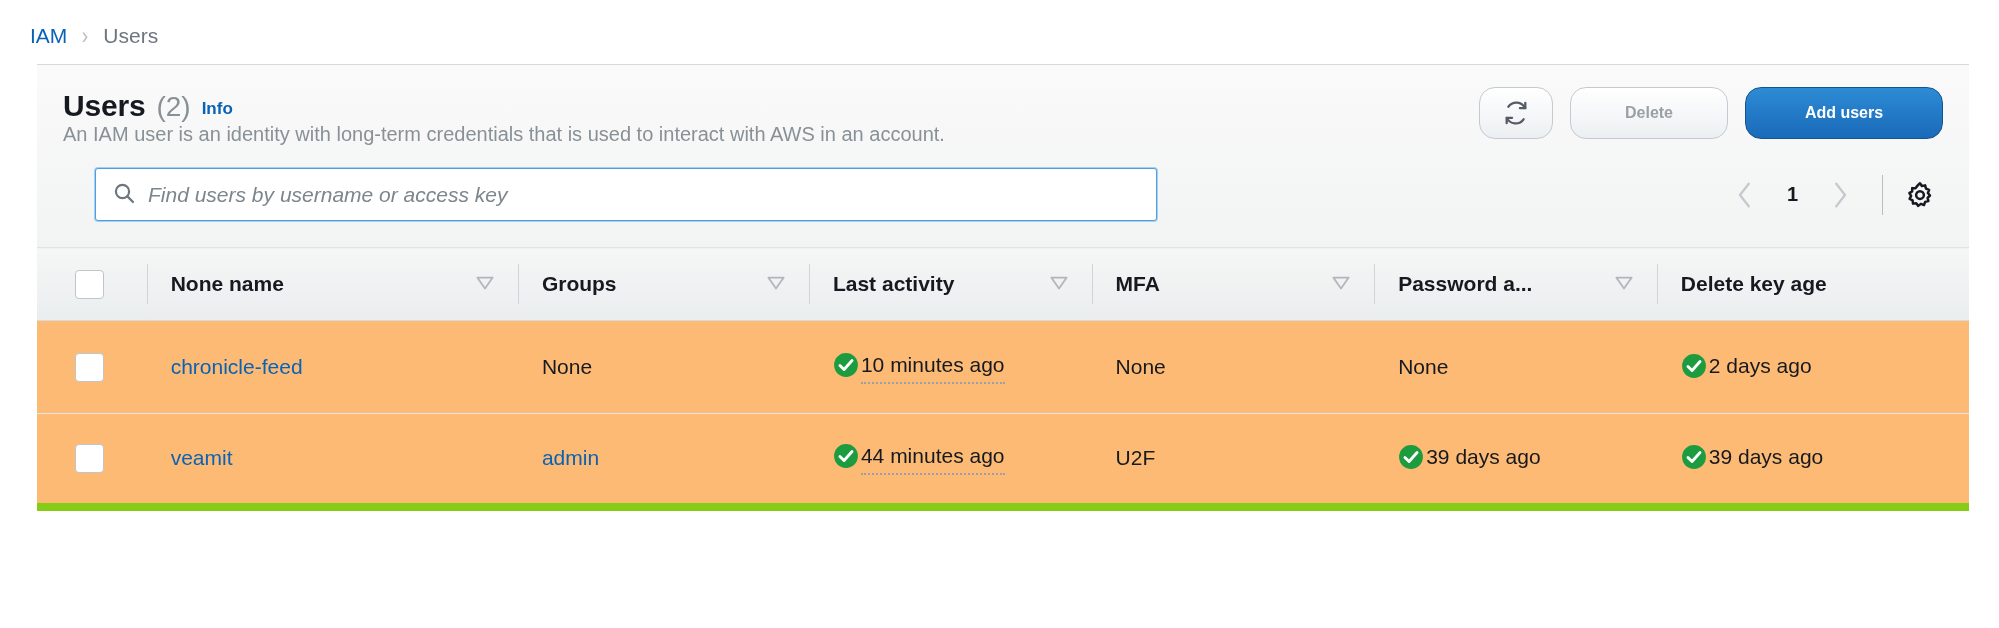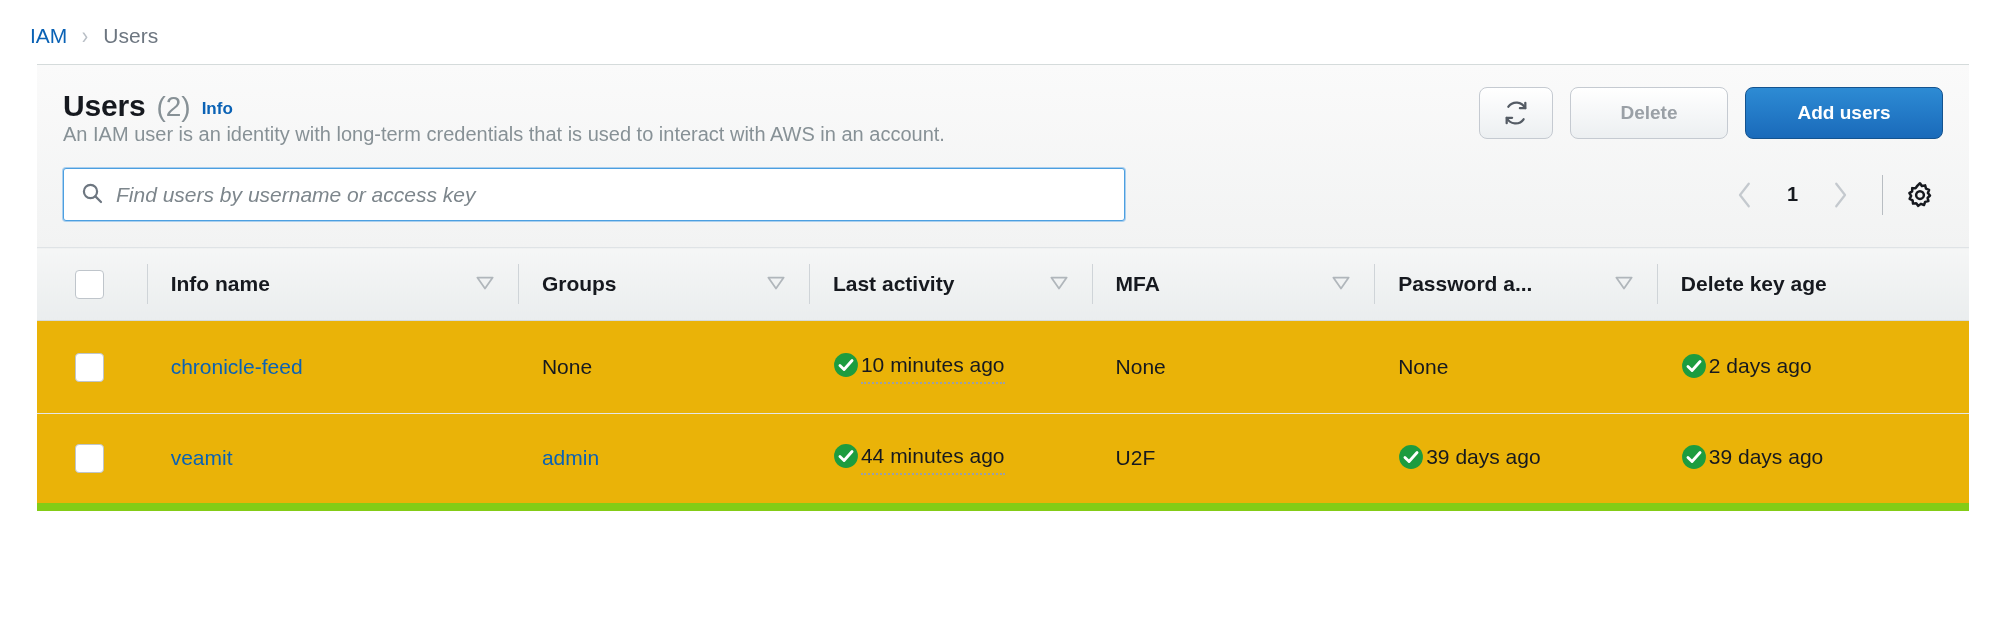--- a/index.html
+++ b/index.html
@@ -77,22 +77,22 @@
   }
 
   
   .actions {
     display: flex;
     align-items: center;
     gap: 17px;
     padding-top: 2px;
   }
   .btn {
-    border-radius: 8px;
-    font-size: 19px;
+    border-radius: 16px;
+    font-size: 16px;
     font-weight: bold;
     font-family: "Liberation Sans", sans-serif;
     cursor: pointer;
     display: flex;
     align-items: center;
     justify-content: center;
     height: 52px;
   }
   .btn-icon {
     width: 74px;
@@ -119,20 +119,21 @@
   
   .search-row {
     display: flex;
     align-items: center;
     padding: 22px 0 26px 0;
   }
   .search-wrap {
     position: relative;
     flex: 0 0 1062px;
     width: 1062px;
+    margin-left: 32px;
   }
   .search-box {
     width: 100%;
     height: 53px;
     border: 1px solid #4c9fe0;
     border-radius: 3px;
     background: #ffffff;
     box-shadow: 0 0 0 1px #aacfee;
     display: flex;
     align-items: center;
@@ -212,21 +213,21 @@
     cursor: pointer;
     display: block;
   }
   .tbl tbody td {
     border-bottom: 1px solid #e4e7e9;
     height: 93px;
     font-size: 21px;
     color: #16191f;
     padding: 0 0 0 24px;
     vertical-align: middle;
-    background: #eab308;
+    background: #fdba74;
   }
   .tbl tbody tr:last-child td { border-bottom: 8px solid #84cc16; }
   .cell-link { color: #0a62b5; text-decoration: none; cursor: pointer; }
   .status {
     display: inline-flex;
     align-items: flex-start;
     gap: 2px;
     line-height: 1.42;
   }
   .status-ico { width: 26px; height: 26px; flex: 0 0 26px; margin-top: 2px; }
@@ -330,21 +331,21 @@
     </colgroup>
     <thead>
       <tr>
         <th class="cb-col">
           <span class="cb-wrap">
             <span class="cbox"></span>
           </span>
         </th>
         <th class="th-sep">
           <div class="th-inner">
-            <span>Info name</span>
+            <span>None name</span>
             <span>
               <svg class="sort-tri" viewBox="0 0 20 20" fill="none" stroke="#b0b6bb" stroke-width="1.6" stroke-linejoin="round">
                 <polygon points="3,6 17,6 10,16"></polygon>
               </svg>
             </span>
           </div>
         </th>
         <th class="th-sep">
           <div class="th-inner">
             <span>Groups</span>

